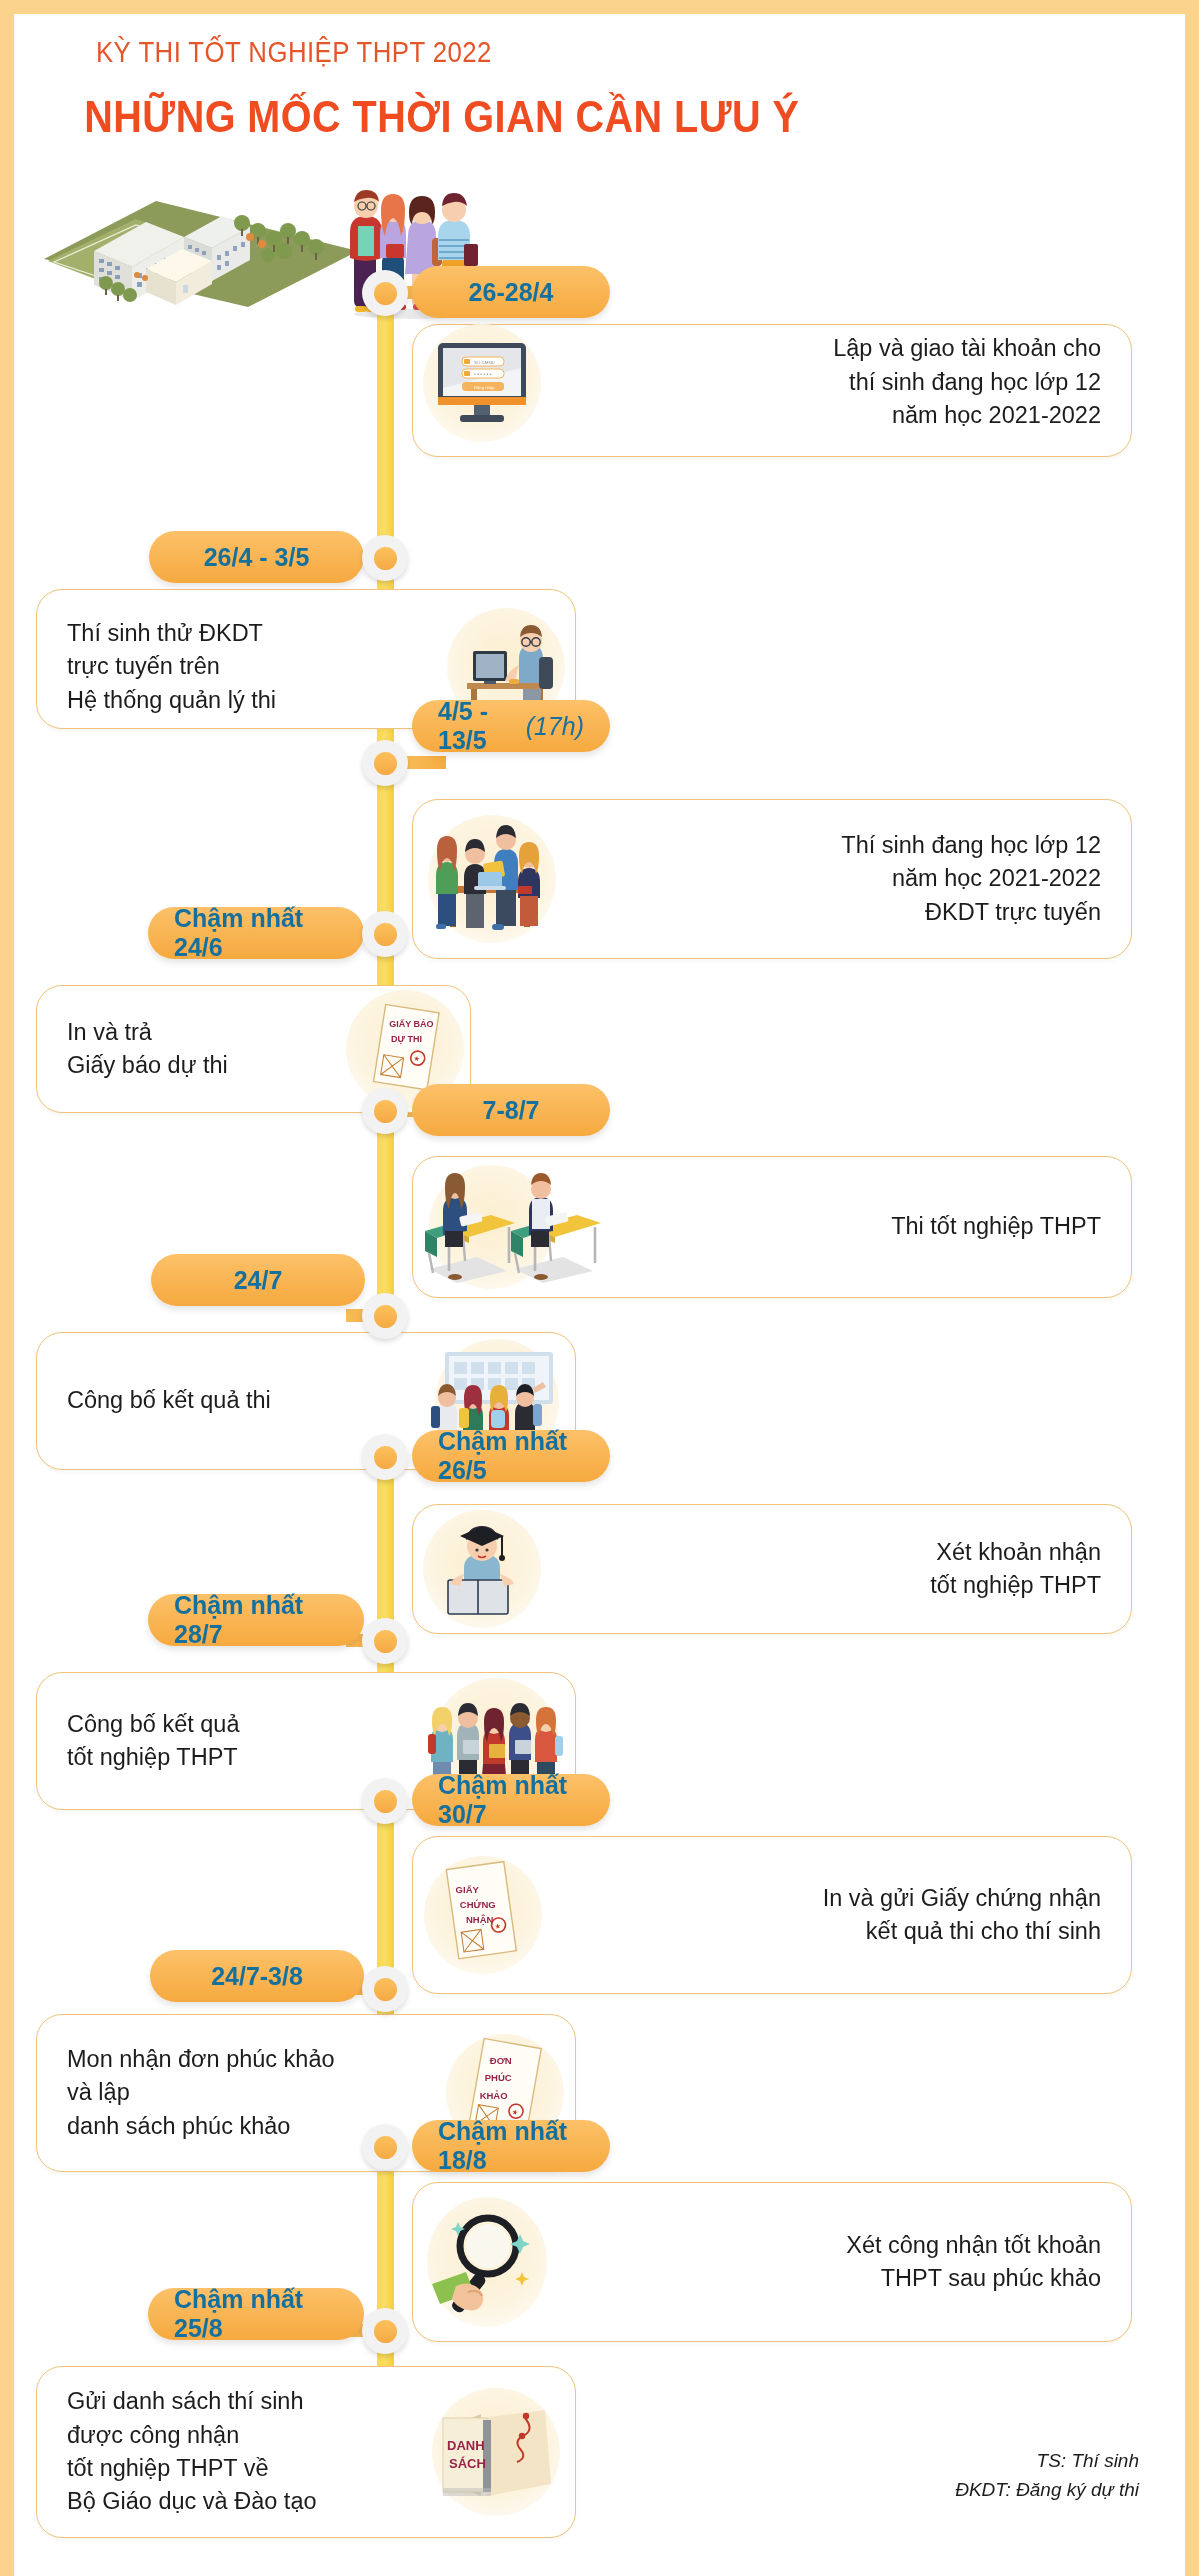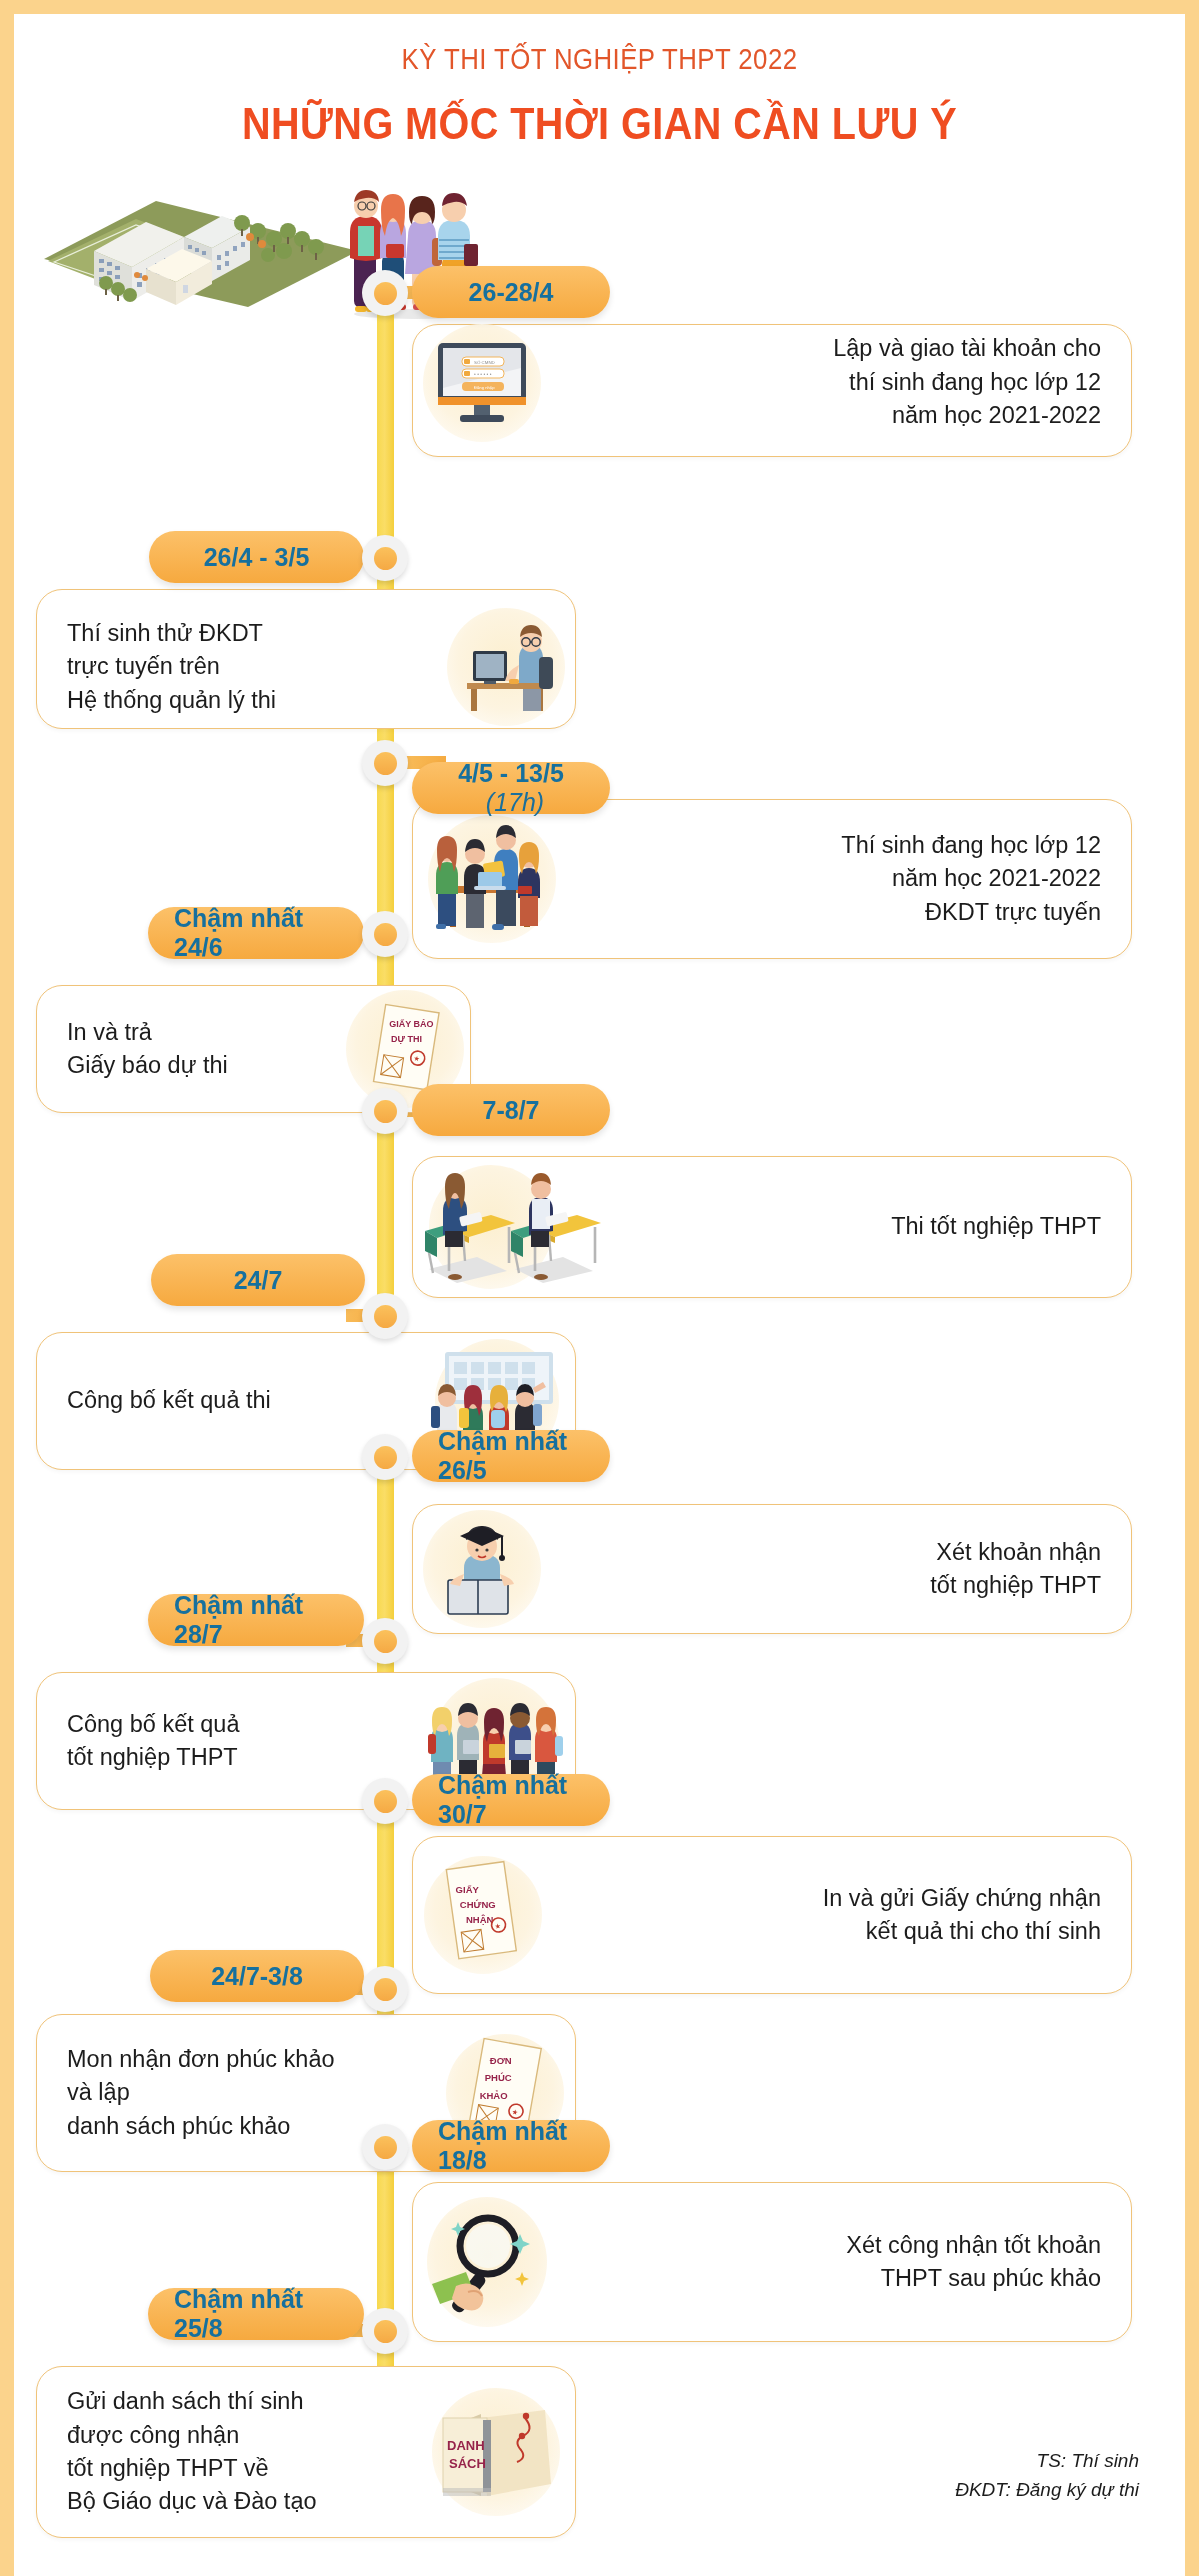--- a/index.html
+++ b/index.html
@@ -11,21 +11,21 @@
     overflow:hidden;
   }
   .page {
     position:absolute; inset:0;
     border-left:14px solid #fbd38c;
     border-right:14px solid #fbd38c;
     border-top:14px solid #fbd38c;
     background:#fff;
   }
   
-  .header { padding-top:28px; text-align:center; }
+  .header { padding-top:21px; text-align:left; }
   .kicker {
     color:#e2562a; font-size:30px; letter-spacing:.5px;
     font-weight:400; font-family:"Liberation Sans Narrow","Liberation Sans",sans-serif;
     transform:scaleX(.86); transform-origin:center;
   }
   .headline {
     color:#ef4d21; font-size:45px; font-weight:bold; margin-top:22px;
     letter-spacing:.5px;
     transform:scaleX(.88); transform-origin:center;
   }
@@ -302,21 +302,21 @@
         <path d="M68 48 q-12 6 -14 16 h10z" fill="#f7cfae"></path>
         <rect x="88" y="40" width="14" height="32" rx="4" fill="#3e4a57"></rect>
         <rect x="72" y="72" width="18" height="22" fill="#8c97a6"></rect>
         <rect x="58" y="62" width="10" height="5" rx="2" fill="#f0a93f"></rect>
       </svg>
     </div>
   </div>
 
   <div class="connector right" style="top:742px"></div>
   <div class="node" style="top:726px"></div>
-  <div class="datechip" style="left:398px; top:748px; width:198px;flex-direction:column;">
+  <div class="datechip" style="left:398px; top:686px; width:198px;">
     <span>4/5 - 13/5</span>
     <span class="suffix">(17h)</span>
   </div>
   <div class="card right-card" style="left:398px; top:785px; width:720px; height:160px; padding:0 22px 0 4px;">
     <div class="ill" style="width:150px;flex:0 0 150px">
       <div class="halo" style="width:128px;height:128px"></div>
       <svg width="140" height="118" viewBox="0 0 140 118">
         <rect x="22" y="66" width="92" height="7" fill="#c8762f"></rect>
         <rect x="28" y="73" width="6" height="34" fill="#a95f22"></rect>
         <rect x="102" y="73" width="6" height="34" fill="#a95f22"></rect>

